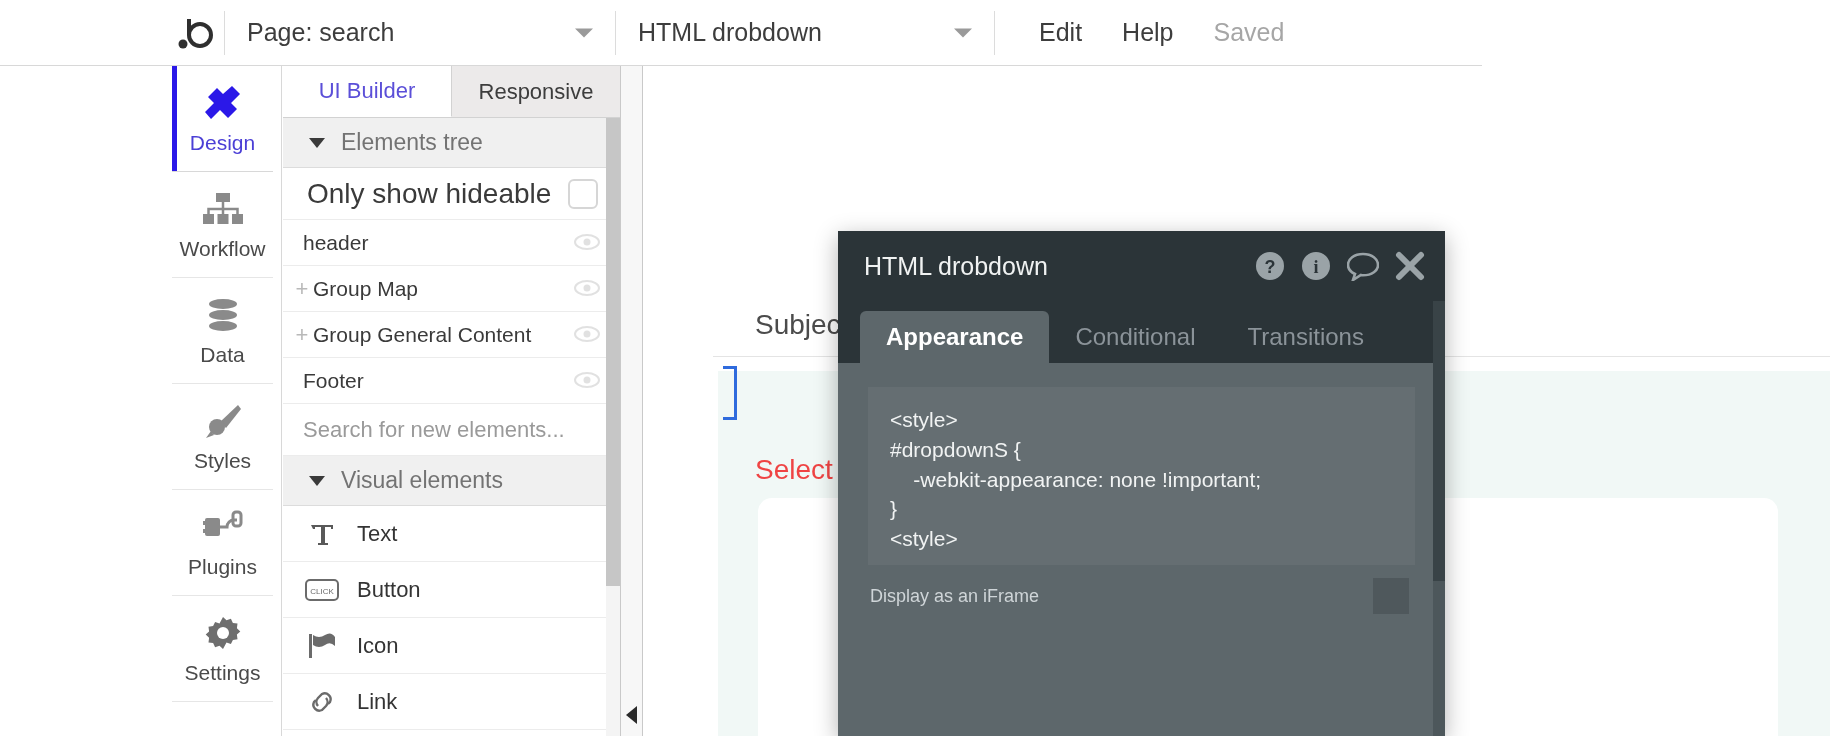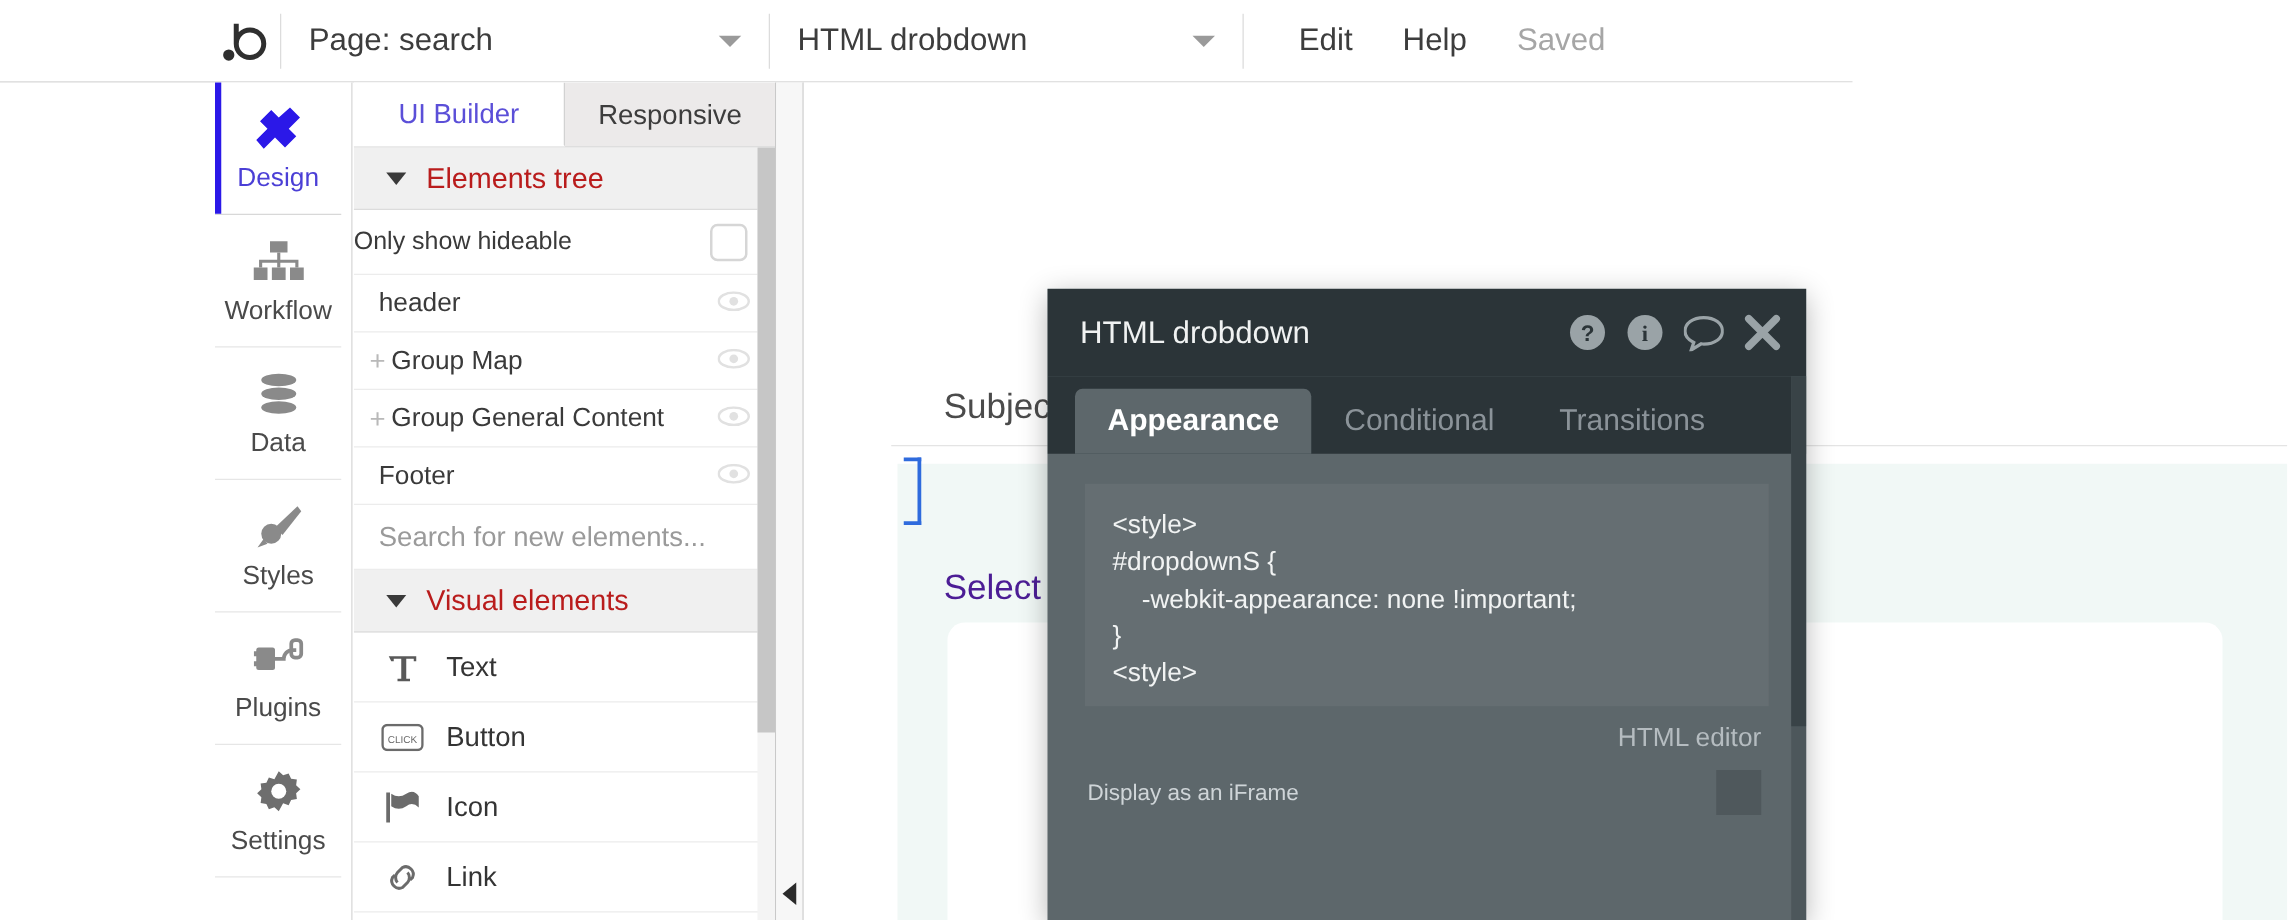--- a/index.html
+++ b/index.html
@@ -72,32 +72,32 @@
     flex: 1; display: flex; align-items: center; justify-content: center;
     font-size: 22px; color: #3d3d3d; cursor: pointer; background: #eceaea;
     border-right: 1px solid #d2d2d2;
   }
   .ptab.active { background: #ffffff; color: #5b4fd8; border-bottom: 1px solid #ffffff; }
   .ptab:last-child { border-right: none; }
 
   .sect-head {
     height: 50px; background: #f0f0f0; border-bottom: 1px solid #dcdcdc;
     display: flex; align-items: center; gap: 16px; padding-left: 26px;
-    font-size: 23px; color: #b91c1c;
+    font-size: 23px; color: #737373;
   }
   .tri-down {
     width: 0; height: 0; border-left: 8px solid transparent;
     border-right: 8px solid transparent; border-top: 10px solid #3a3a3a;
   }
   .row {
     height: 46px; display: flex; align-items: center;
     border-bottom: 1px solid #ececec; padding: 0 0 0 10px; font-size: 21px; color: #3a3a3a;
     position: relative;
   }
-  .row.hideable { height: 52px; font-size: 20px; padding-left: 0; }
+  .row.hideable { height: 52px; font-size: 28px; padding-left: 24px; }
   .row .grow { flex: 1; }
   .chk {
     width: 30px; height: 30px; border: 2px solid #d6d6d6; border-radius: 6px;
     background: #fff; margin-right: 22px;
   }
   .eye { margin-right: 20px; opacity: .85; }
   .plus-ic { width: 18px; text-align: center; color: #b9b9b9; font-size: 22px; margin-right: 2px; }
   .indent0 { padding-left: 20px; }
   .row .txt { white-space: nowrap; }
   .row.search-row { color: #9a9a9a; height: 52px; padding-left: 20px; font-size: 22px; }
@@ -135,21 +135,21 @@
     white-space: nowrap;
   }
   .cv-hr {
     position: absolute; left: 70px; top: 290px; width: 1117px; height: 1px; background: #e4e4e4;
   }
   .cv-mint {
     position: absolute; left: 75px; top: 305px; width: 1112px; height: 431px;
     background: #f1f8f6;
   }
   .cv-select {
-    position: absolute; left: 112px; top: 388px; font-size: 28px; color: #4c1d95;
+    position: absolute; left: 112px; top: 388px; font-size: 28px; color: #ef4444;
   }
   .cv-card {
     position: absolute; left: 115px; top: 432px; width: 1020px; height: 304px;
     background: #ffffff; border-radius: 14px;
   }
 
   
   .modal {
     position: absolute; left: 838px; top: 231px; width: 607px; height: 505px;
     background: #5d676b; box-shadow: 0 6px 22px rgba(0,0,0,.30);
@@ -461,21 +461,20 @@
       <div class="mtab">Conditional</div>
       <div class="mtab">Transitions</div>
     </div>
 
     <div class="modal-body">
       <div class="code-box">&lt;style&gt;
 #dropdownS {
     -webkit-appearance: none !important;
 }
 &lt;style&gt;</div>
-      <div class="editor-label">HTML editor</div>
 
       <div class="opt-row">
         <span class="opt-label">Display as an iFrame</span>
         <span class="opt-box"></span>
       </div>
 
     </div>
 
     <div class="modal-scroll">
       <div class="modal-thumb"></div>

